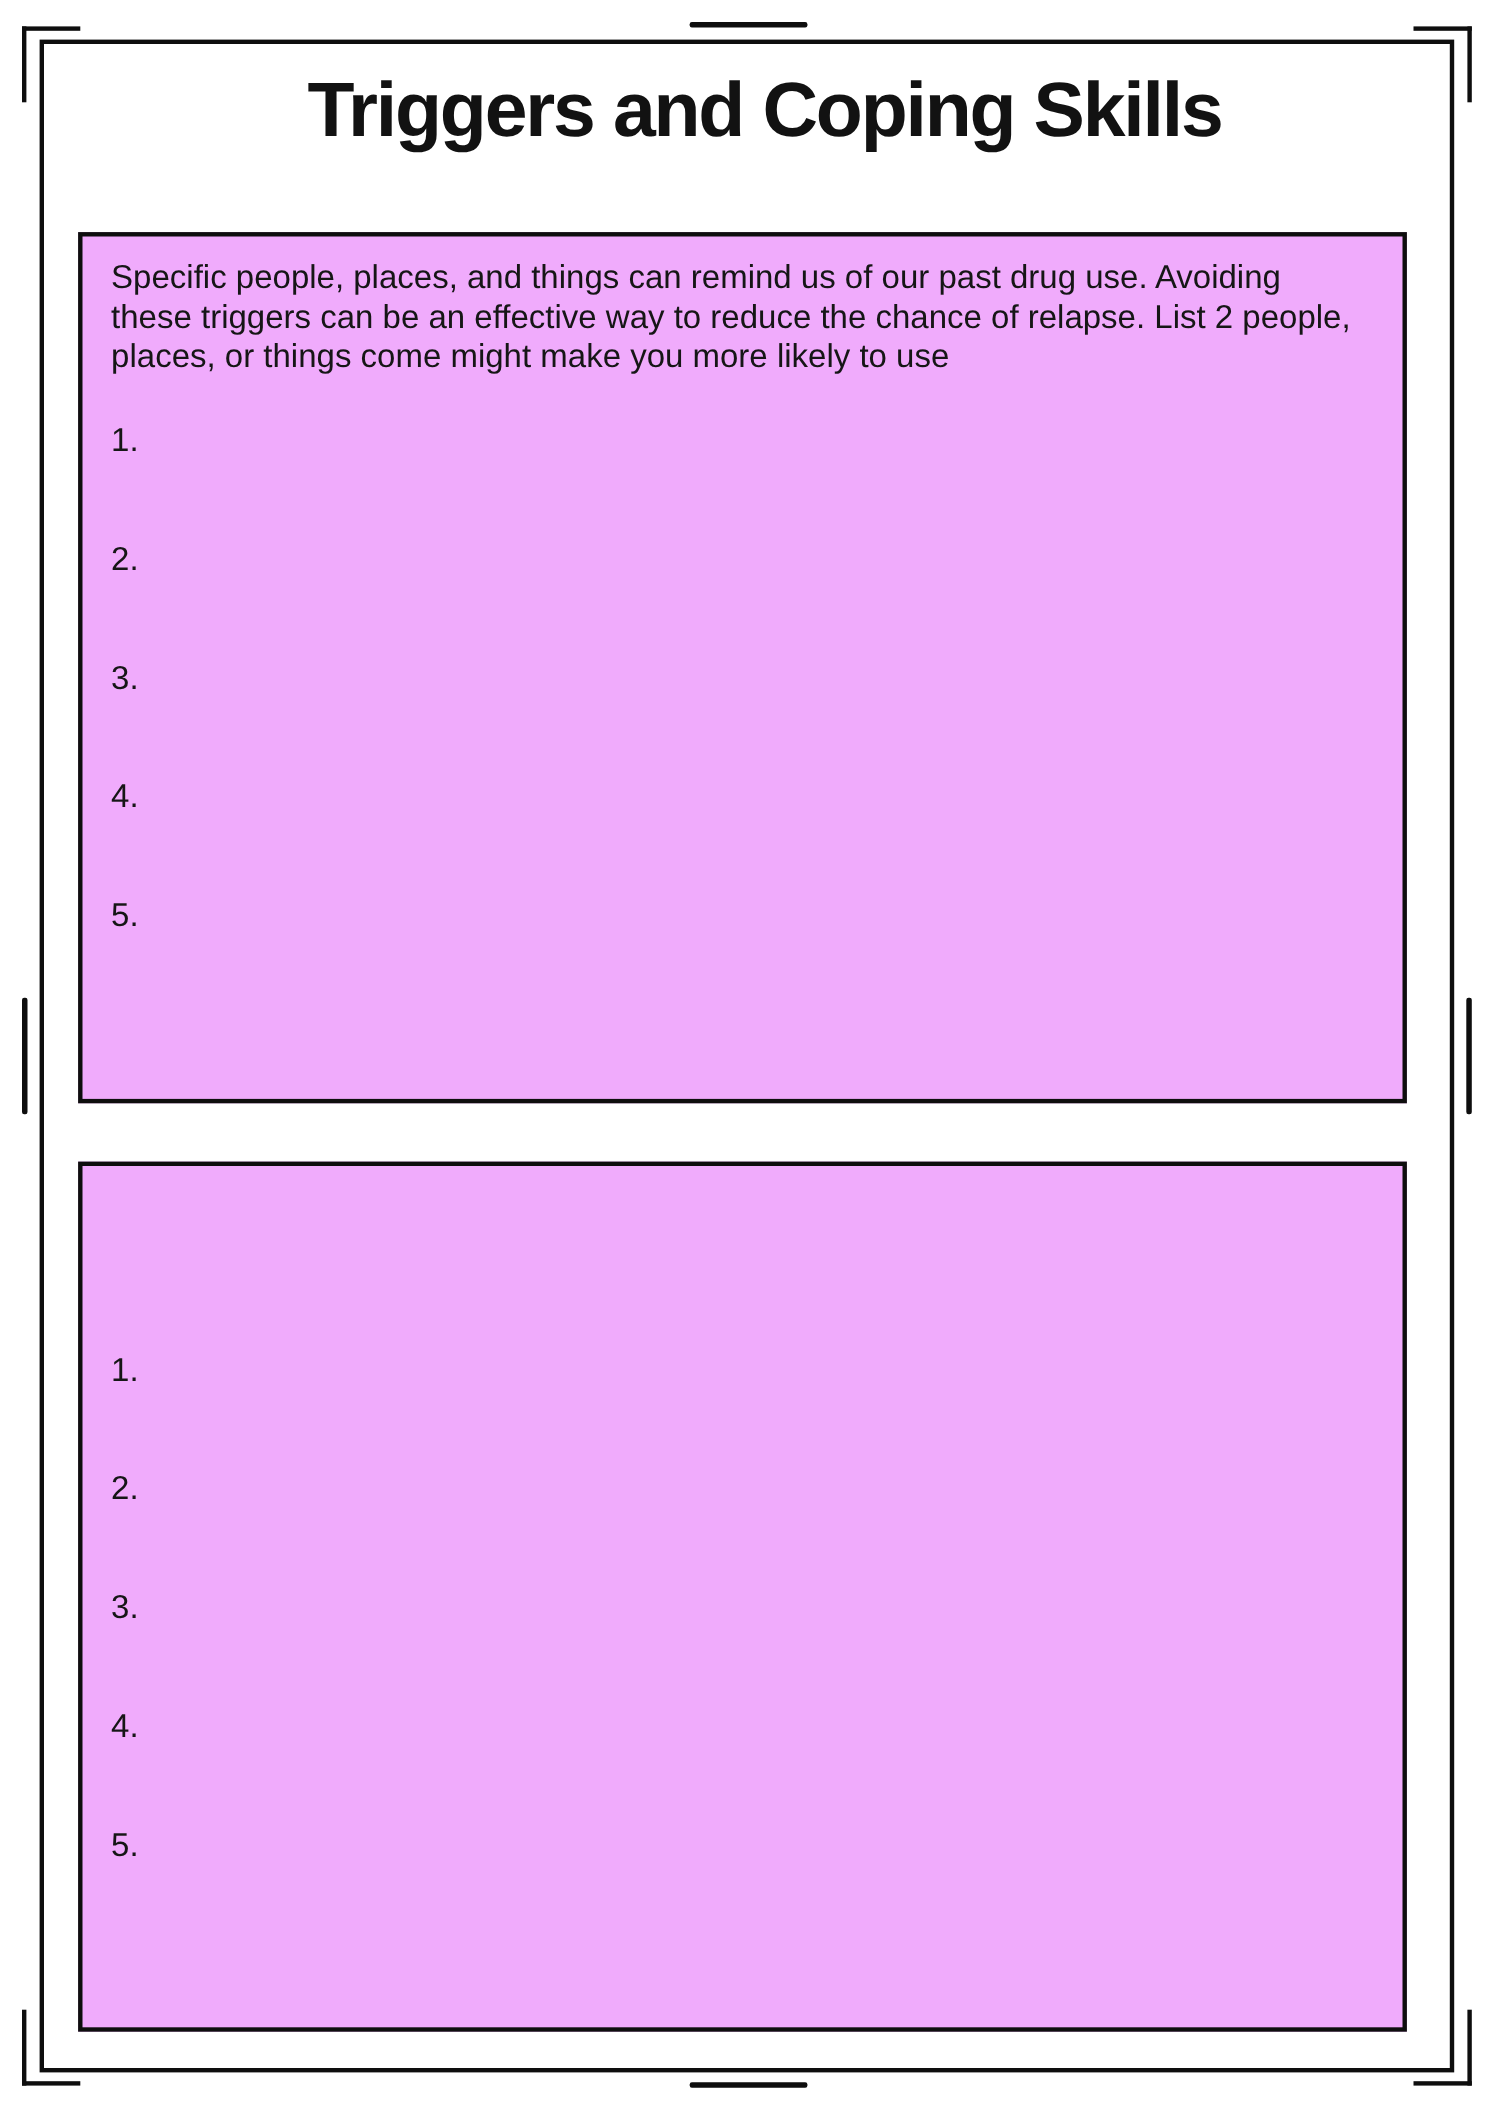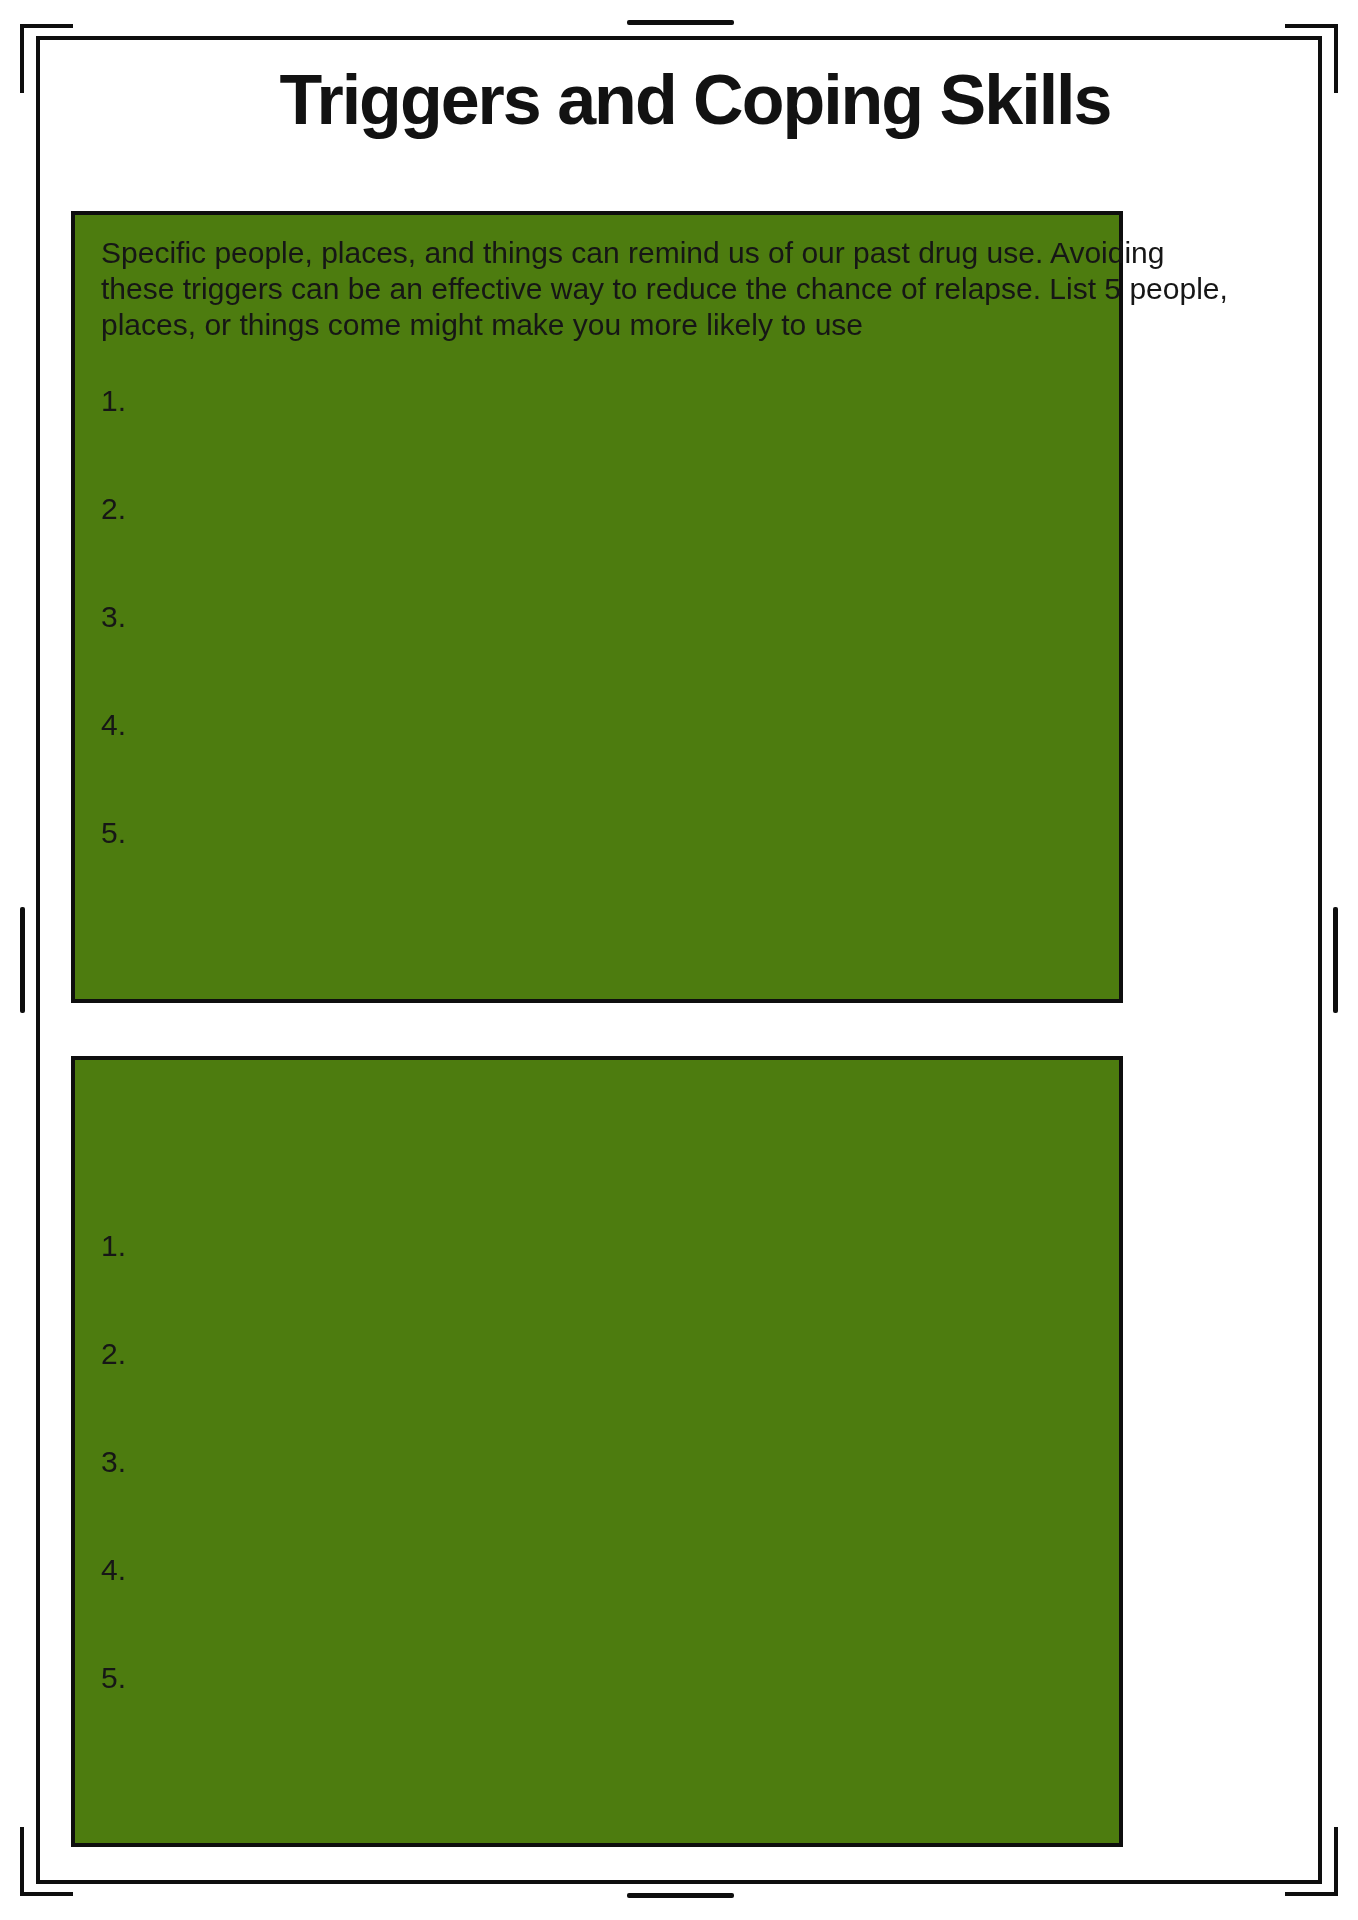--- a/index.html
+++ b/index.html
@@ -31,24 +31,24 @@
   .dash-v.right{left:1333px;top:907px;}
   
   .title{
     position:absolute;left:12px;top:56px;width:100%;
     margin:4px;text-align:center;
     font-size:70px;font-weight:700;letter-spacing:-2px;
     color:#121212;
   }
   
   .box{
-    position:absolute;left:71px;width:1052px;
+    position:absolute;left:71px;width:1208px;
     border:4px solid #0e0e0e;
     box-sizing:border-box;
-    background:#4d7c0f;
+    background:#f0abfc;
   }
   .box.first{top:211px;height:792px;}
   .box.second{top:1056px;height:791px;}
   .prompt{
     position:absolute;left:26px;top:20px;right:14px;
     font-size:30px;line-height:36px;font-weight:400;color:#161616;
   }
   .prompt .line{white-space:nowrap;}
   .list-item{
     position:absolute;left:26px;
@@ -69,21 +69,21 @@
   <div class="dash-h top"></div>
   <div class="dash-h bottom"></div>
   <div class="dash-v left"></div>
   <div class="dash-v right"></div>
 
   <h1 class="title">Triggers and Coping Skills</h1>
 
   <section class="box first">
     <div class="prompt">
       <div class="line">Specific people, places, and things can remind us of our past drug use. Avoiding</div>
-      <div class="line">these triggers can be an effective way to reduce the chance of relapse. List 5 people,</div>
+      <div class="line">these triggers can be an effective way to reduce the chance of relapse. List 2 people,</div>
       <div class="line">places, or things come might make you more likely to use</div>
     </div>
     <div class="list-item li-1">1.</div>
     <div class="list-item li-2">2.</div>
     <div class="list-item li-3">3.</div>
     <div class="list-item li-4">4.</div>
     <div class="list-item li-5">5.</div>
   </section>
 
   <section class="box second">

